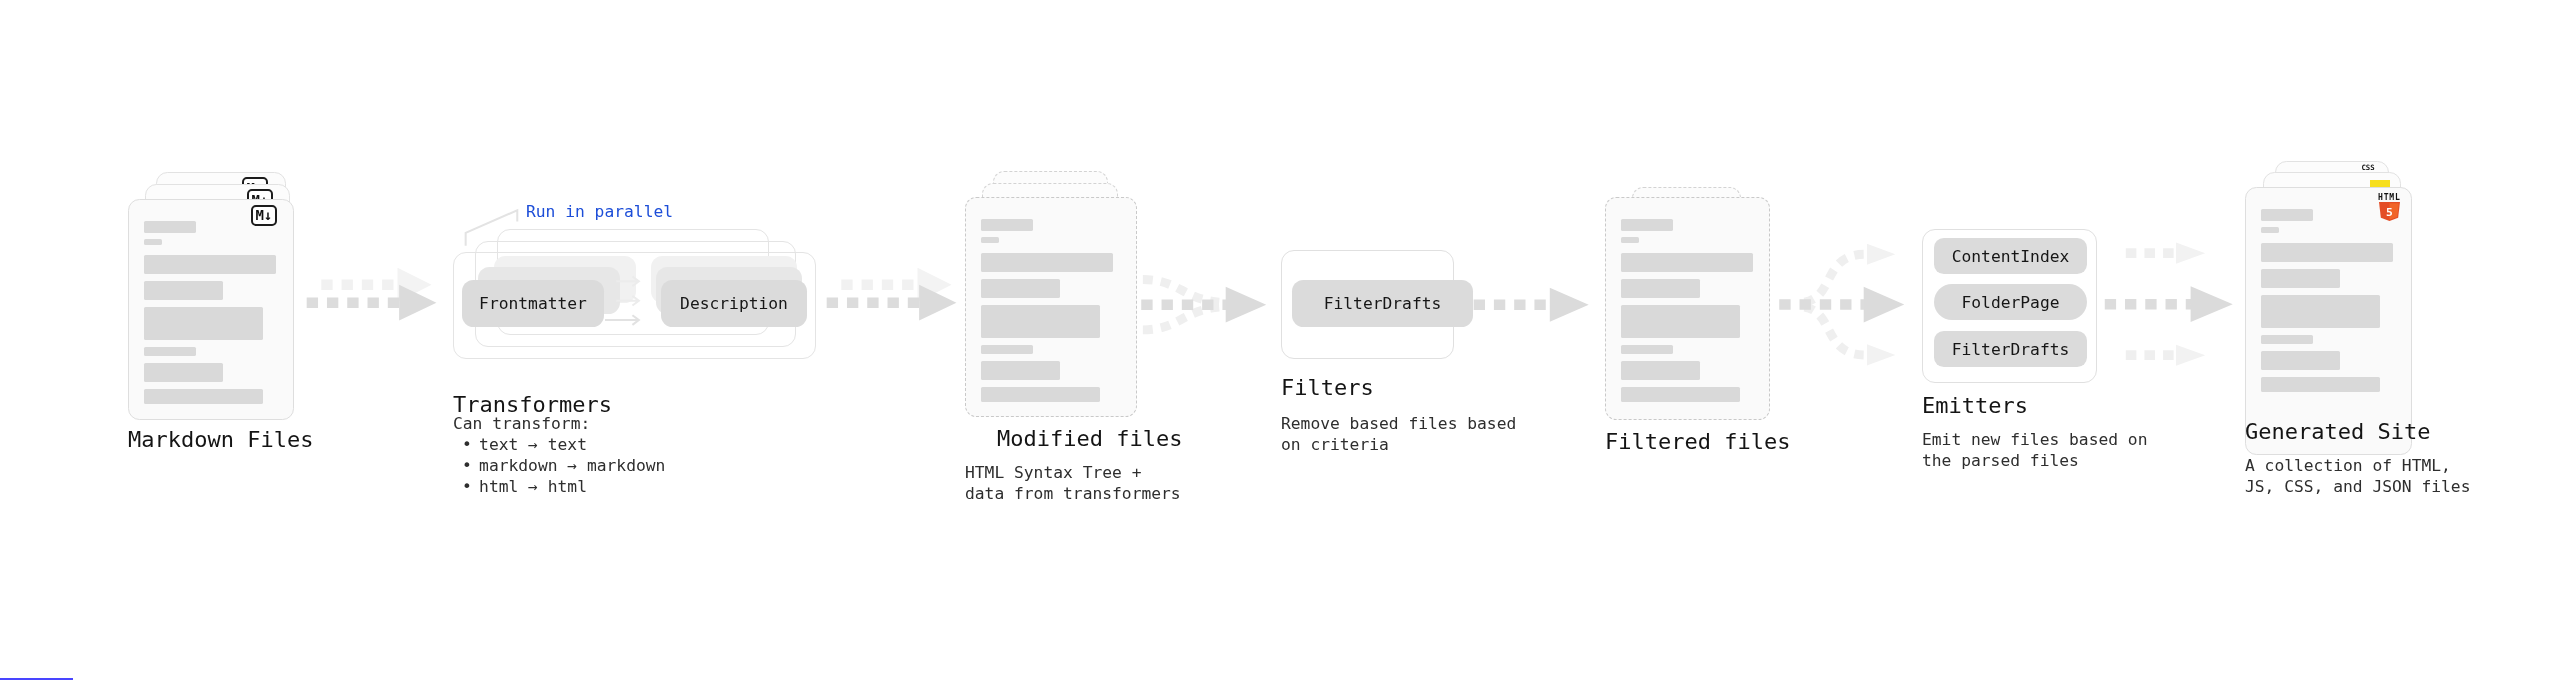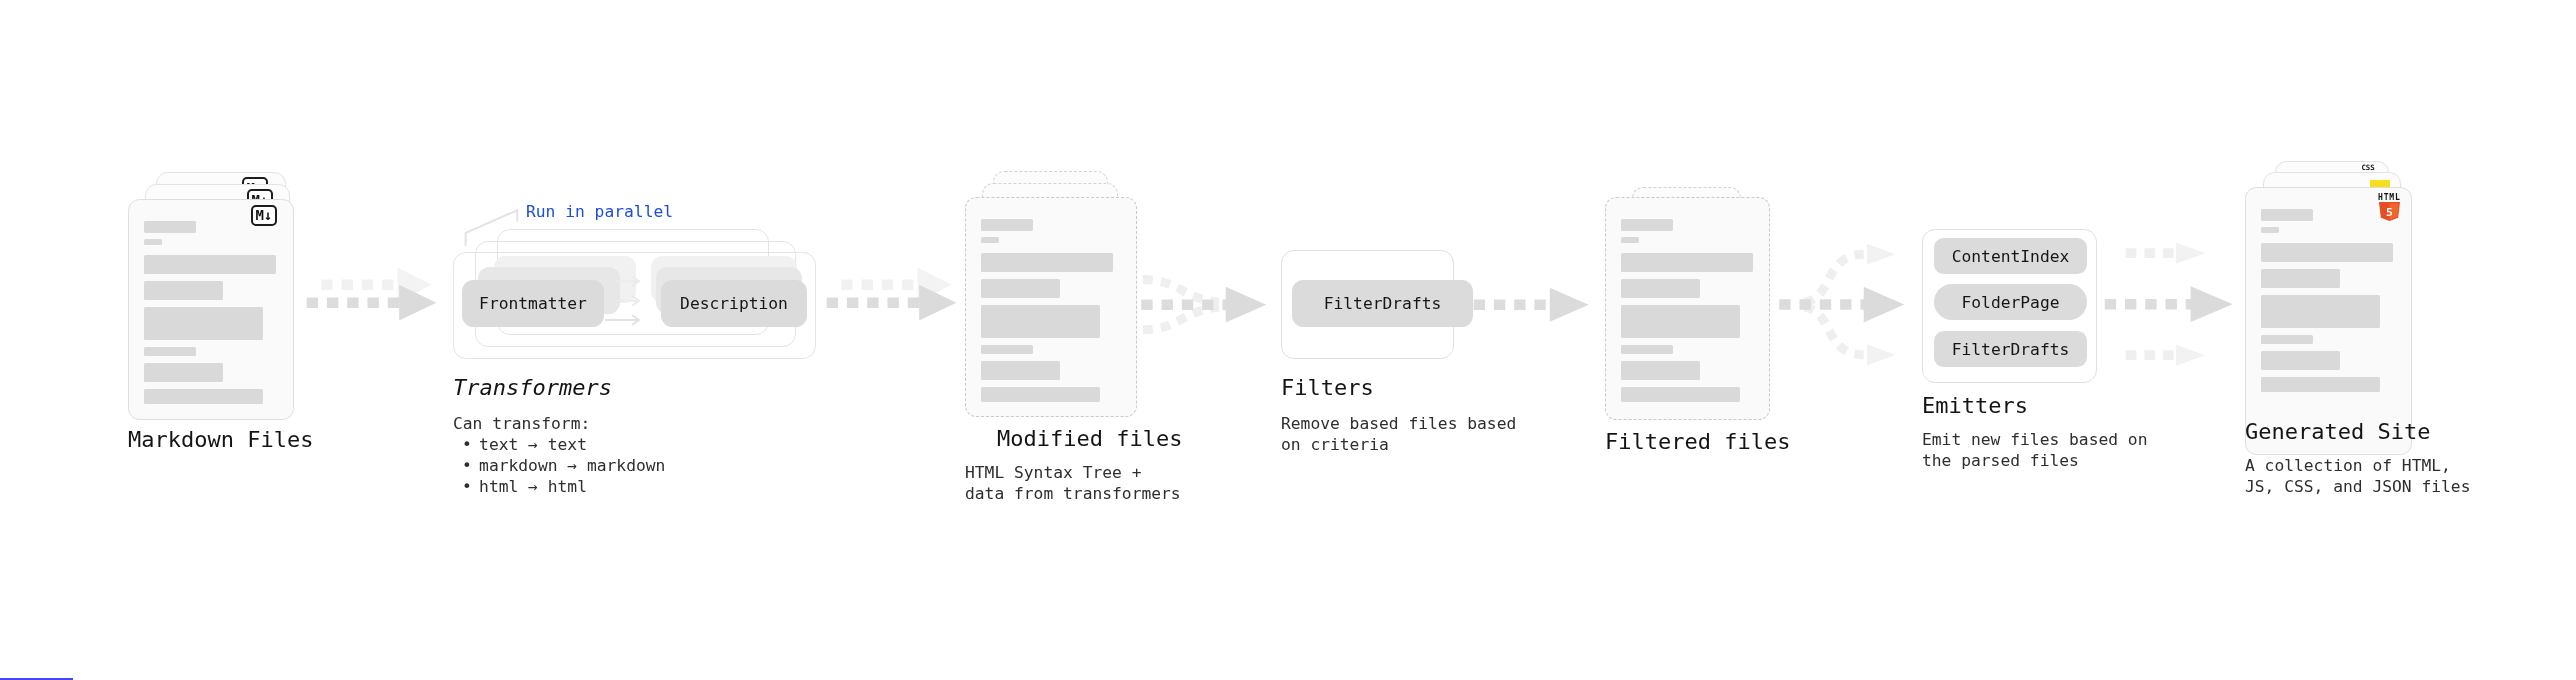--- a/index.html
+++ b/index.html
@@ -87,21 +87,21 @@
     <svg class="arr" style="left:605px;top:273px;" width="50" height="57" viewBox="0 0 62 70">
       <path d="M14,10 H40 M34,4 L42,10 L34,16" fill="none" stroke="#ececec" stroke-width="2.5"></path>
       <path d="M14,34 H40 M34,28 L42,34 L34,40" fill="none" stroke="#ececec" stroke-width="2.5"></path>
       <path d="M0,58 H40 M34,52 L42,58 L34,64" fill="none" stroke="#e2e2e2" stroke-width="2.5"></path>
     </svg>
 
     <div class="node ghost2" style="left:651px;top:256px;width:146px;height:47px;"></div>
     <div class="node ghost1" style="left:656px;top:267px;width:146px;height:47px;"></div>
     <div class="node" style="left:661px;top:280px;width:146px;height:47px;">Description</div>
 
-    <div class="title" style="left:453px;top:375px;font-style:italic;">Transformers</div>
+    <div class="title" style="left:453px;top:392px;">Transformers</div>
     <div class="body-text" style="left:453px;top:413px;">
       <div>Can transform:</div>
       <div class="bullet-row">
         <span>•</span>
         <span>text → text</span>
       </div>
       <div class="bullet-row">
         <span>•</span>
         <span>markdown → markdown</span>
       </div>

